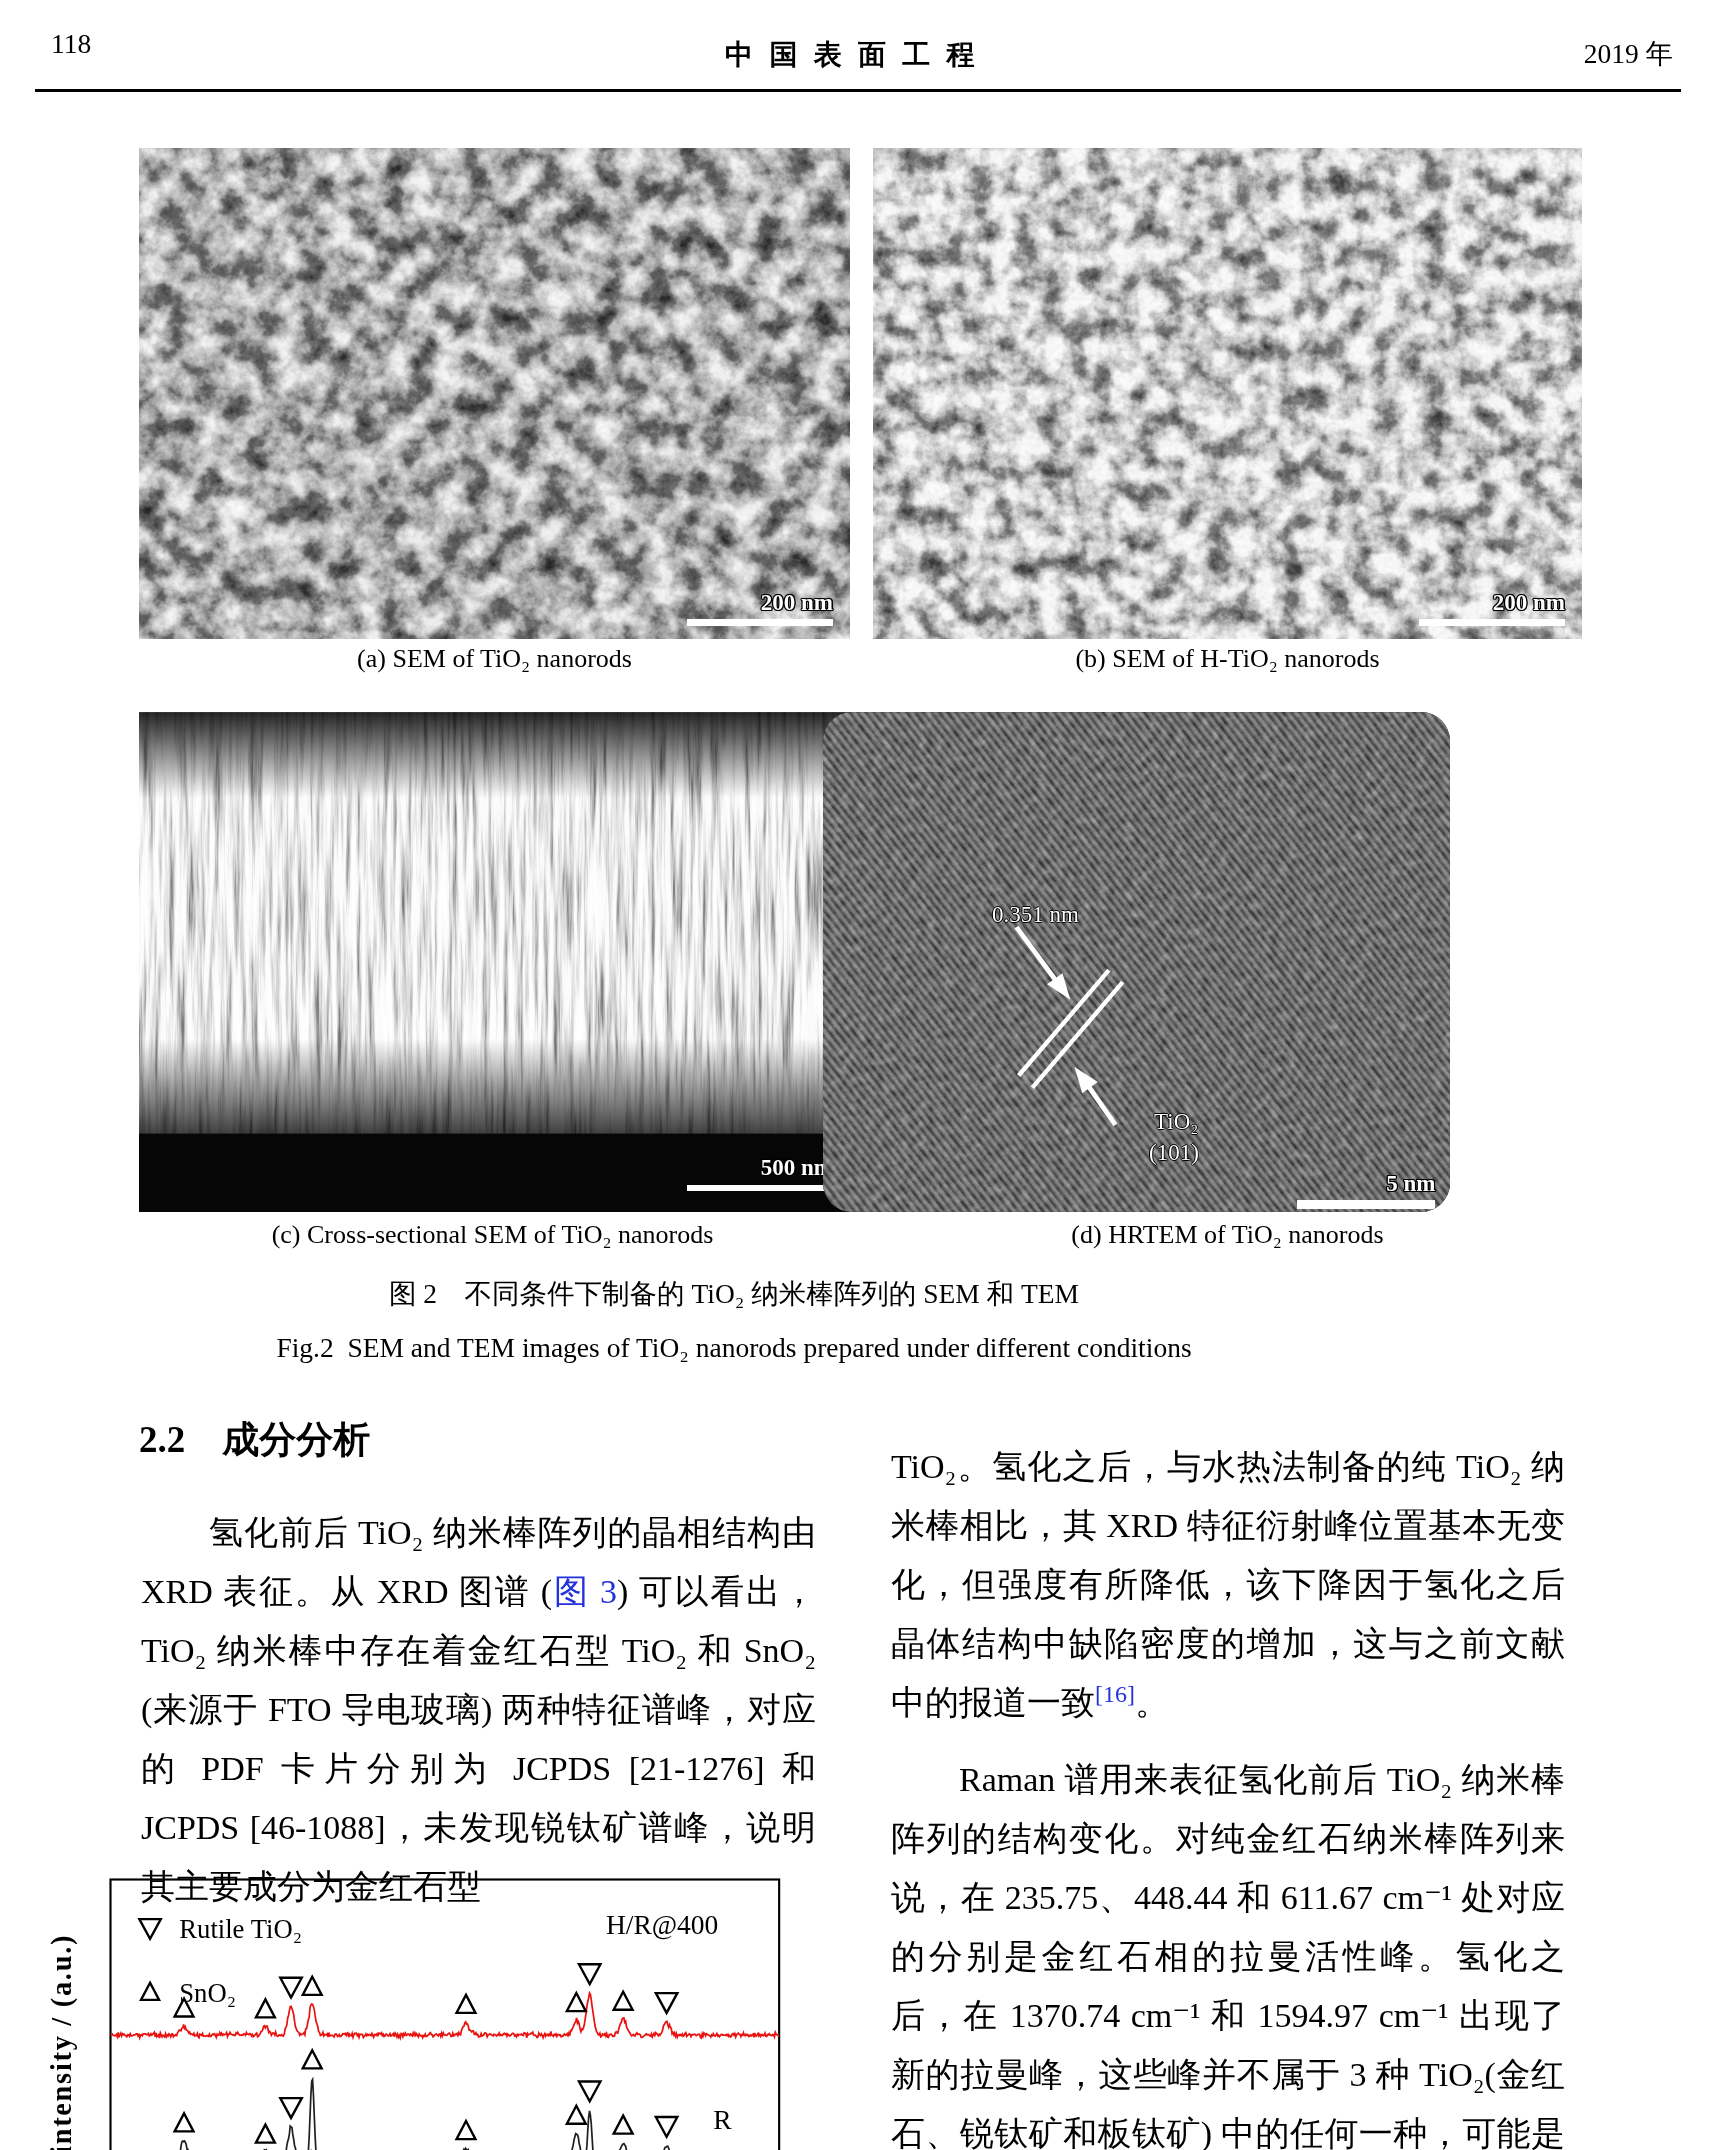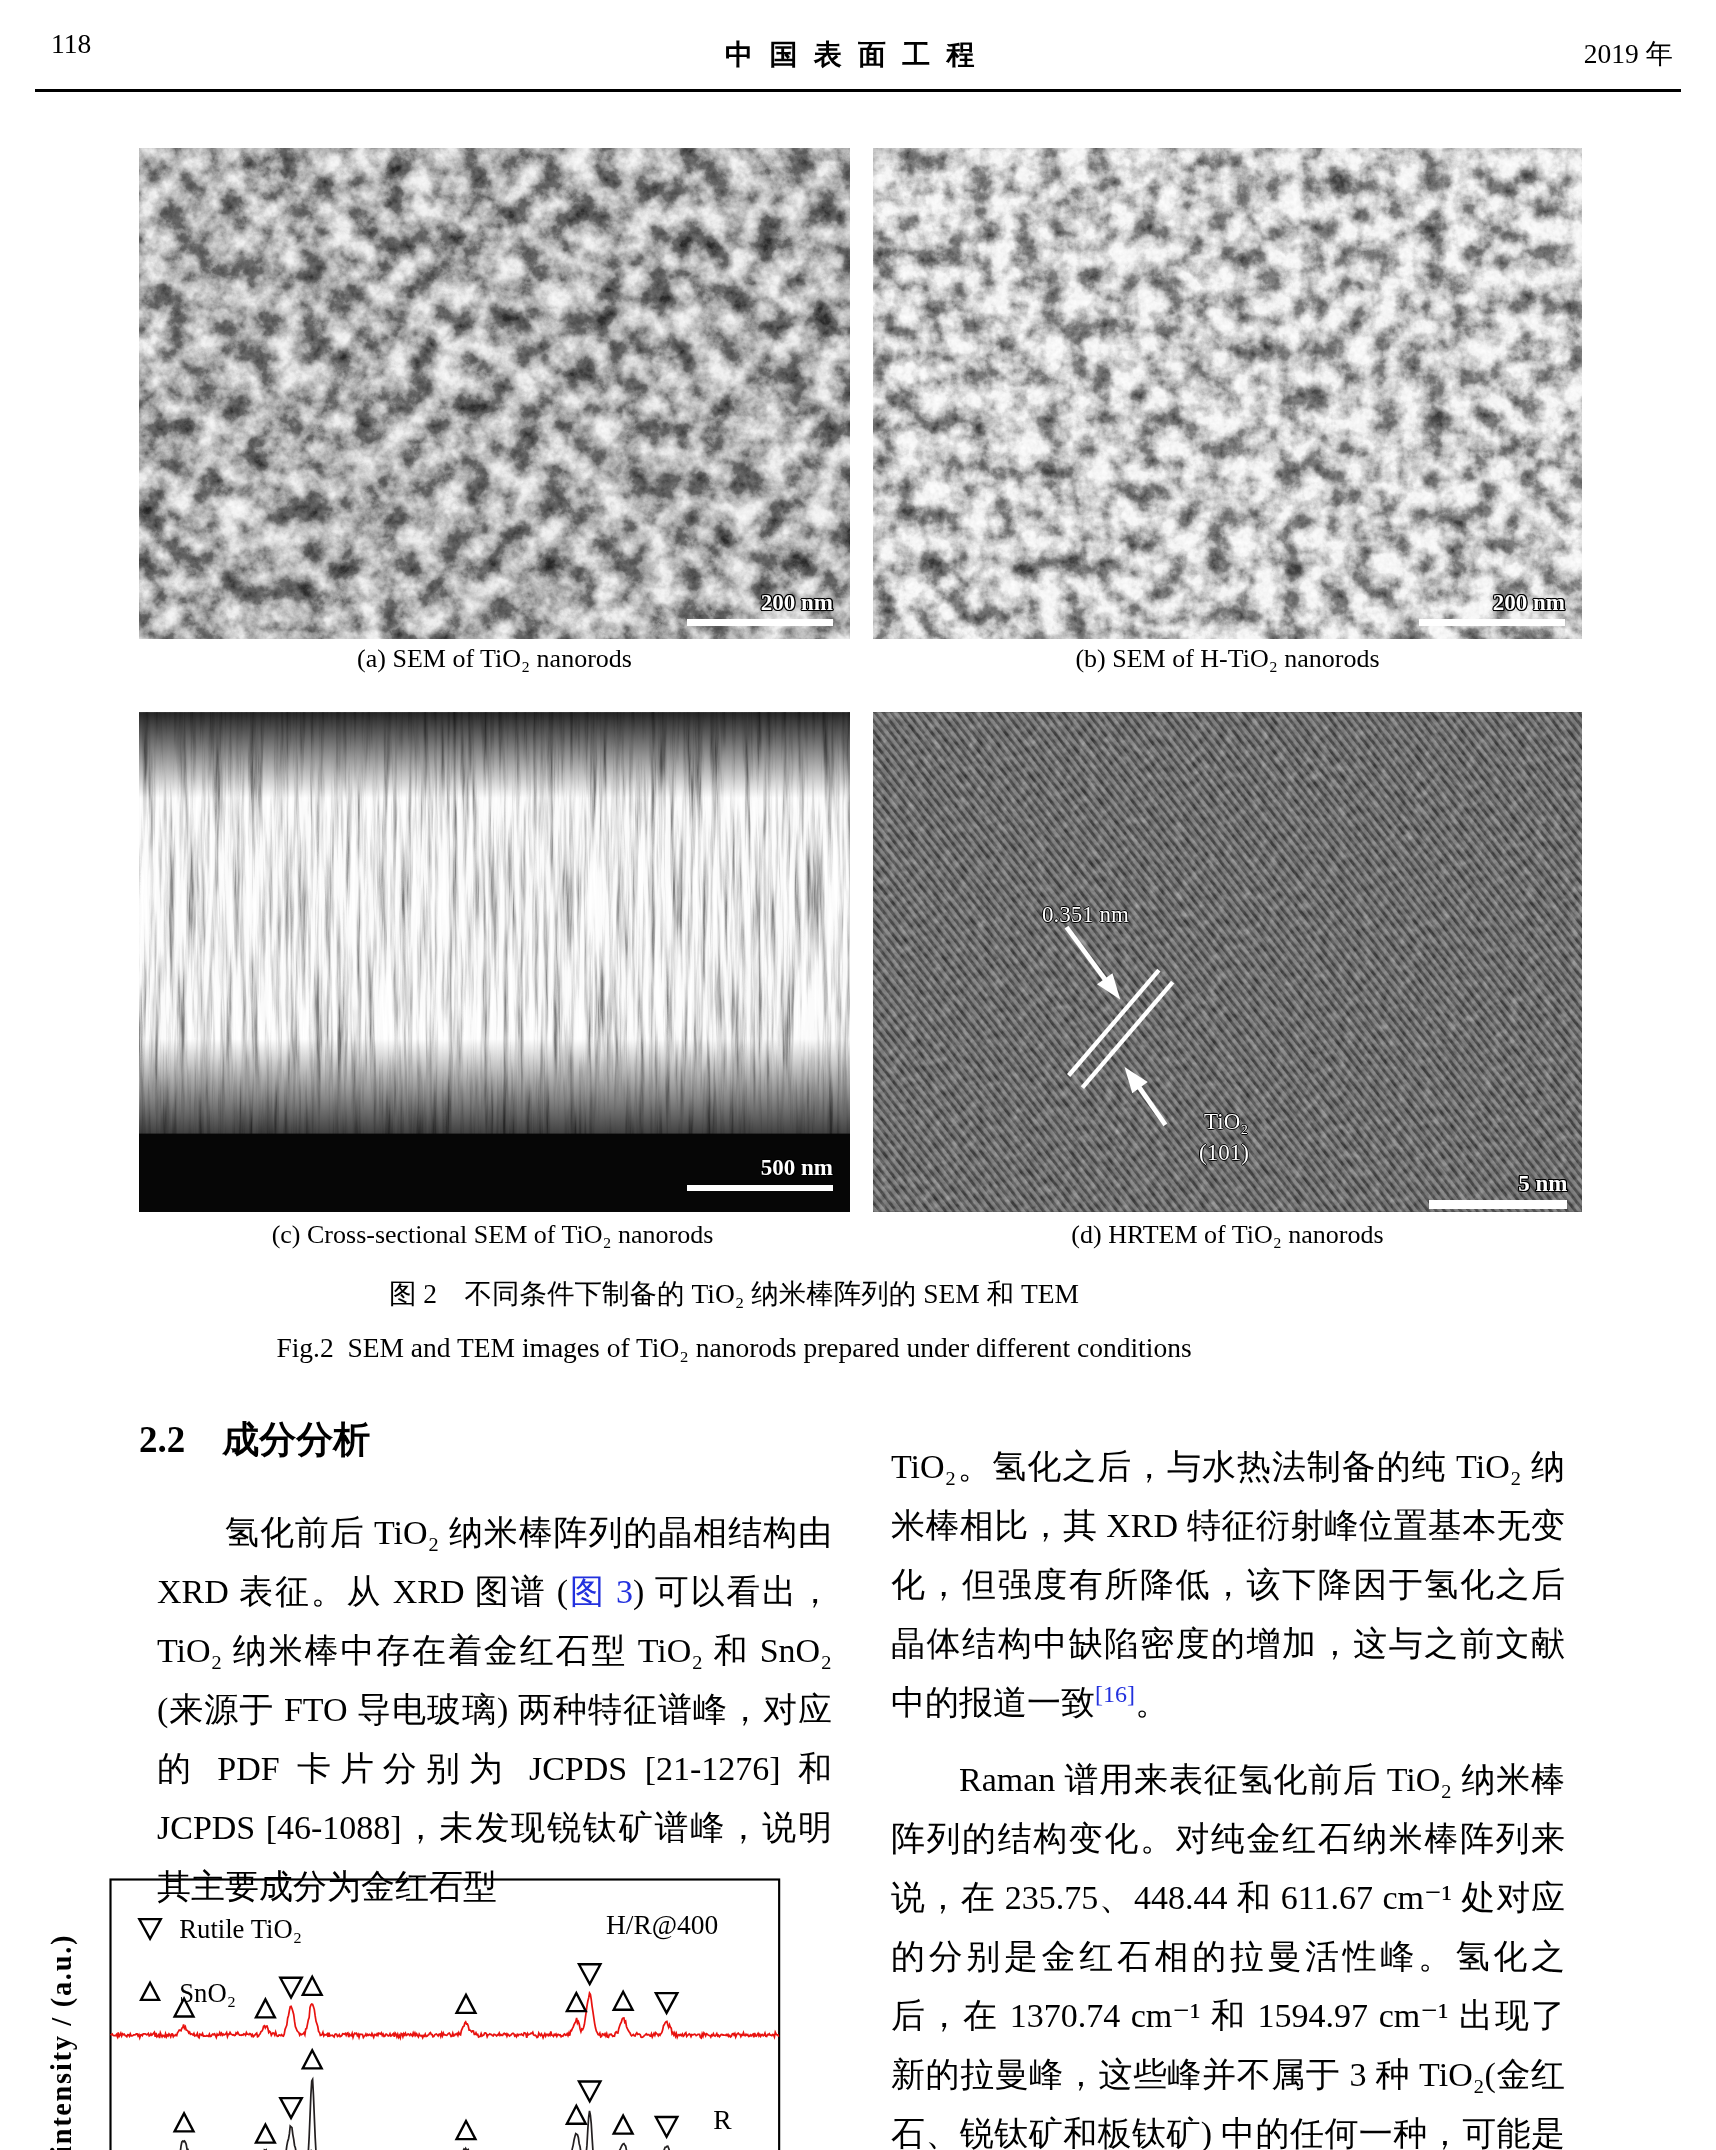--- a/index.html
+++ b/index.html
@@ -125,21 +125,21 @@
       <rect width="1653" height="200" fill="url(#darkTop)"></rect>
       <rect y="760" width="1653" height="402" fill="url(#darkBottom)"></rect>
       <rect y="980" width="1653" height="182" fill="#060606"></rect>
     </svg>
     <div class="scalebar" style="right:17px;bottom:20.6px;">
       <span class="sbtext">500 nm</span>
       <div class="sbbar" style="width:146px;"></div>
     </div>
   </div>
 
-  <div class="panel" style="left:873px;top:712px;width:709px;height:500px;">
+  <div class="panel" style="left:823px;top:712px;width:627px;height:500px;border-radius:29px;">
     <svg width="709" height="500" viewBox="0 0 1649 1162">
       <rect width="1649" height="1162" fill="url(#lattice)"></rect>
       <rect width="1649" height="1162" filter="url(#mottleD)"></rect>
       <g>
         <line x1="665" y1="600" x2="455" y2="845" stroke="#fff" stroke-width="10"></line>
         <line x1="697" y1="628" x2="487" y2="873" stroke="#fff" stroke-width="10"></line>
         <line x1="450" y1="500" x2="540" y2="622" stroke="#fff" stroke-width="11"></line>
         <polygon points="575,668 521,633 557,607" fill="#fff"></polygon>
         <line x1="680" y1="960" x2="612" y2="862" stroke="#fff" stroke-width="11"></line>
         <polygon points="585,825 603,886 639,860" fill="#fff"></polygon>
@@ -157,21 +157,21 @@
   <div class="subcap" style="left:139px;top:644px;width:711px;">(a) SEM of TiO₂ nanorods</div>
   <div class="subcap" style="left:873px;top:644px;width:709px;">(b) SEM of H-TiO₂ nanorods</div>
   <div class="subcap" style="left:137px;top:1220px;width:711px;font-family:Liberation Serif, serif;">(c) Cross-sectional SEM of TiO₂ nanorods</div>
   <div class="subcap" style="left:873px;top:1220px;width:709px;">(d) HRTEM of TiO₂ nanorods</div>
 
   <div class="figcap" style="top:1276px;">图 2　不同条件下制备的 TiO₂ 纳米棒阵列的 SEM 和 TEM</div>
   <div class="figcap" style="top:1332px;">Fig.2  SEM and TEM images of TiO₂ nanorods prepared under different conditions</div>
 
   <div class="heading">2.2　成分分析</div>
 
-  <div class="col" style="left:139px;top:1485px;width:711px;">
+  <div class="col" style="left:123px;top:1485px;width:711px;">
     <p class="para indent"><span>氢化前后 TiO₂ 纳米棒阵列的晶相结构由 XRD 表征。从 XRD 图谱 (</span><span class="blue">图 3</span><span>) 可以看出，TiO₂ 纳米棒中存在着金红石型 TiO₂ 和 SnO₂ (来源于 FTO 导电玻璃) 两种特征谱峰，对应的 PDF 卡片分别为 JCPDS [21-1276] 和 JCPDS [46-1088]，未发现锐钛矿谱峰，说明其主要成分为金红石型</span></p>
   </div>
 
   <div class="col" style="left:873px;top:1419px;width:710px;">
     <p class="para"><span>TiO₂。氢化之后，与水热法制备的纯 TiO₂ 纳米棒相比，其 XRD 特征衍射峰位置基本无变化，但强度有所降低，该下降因于氢化之后晶体结构中缺陷密度的增加，这与之前文献中的报道一致</span><span class="blue sup">[16]</span><span>。</span></p>
     <p class="para indent"><span>Raman 谱用来表征氢化前后 TiO₂ 纳米棒阵列的结构变化。对纯金红石纳米棒阵列来说，在 235.75、448.44 和 611.67 cm⁻¹ 处对应的分别是金红石相的拉曼活性峰。氢化之后，在 1370.74 cm⁻¹ 和 1594.97 cm⁻¹ 出现了新的拉曼峰，这些峰并不属于 3 种 TiO₂(金红石、锐钛矿和板钛矿) 中的任何一种，可能是由于氢化产生的无序结构带来的</span><span class="blue sup">[15,22]</span><span>。从紫外可见吸收光图谱 (</span><span class="blue">图 4</span><span>) 中可以看出，纯 TiO₂ 纳米棒的吸收带边波长接近 413 nm，氢化之后，光阳极的吸收带红移至 430 nm 左右，且在可见光区域 (430~600 nm) 吸收强度有了明显提高，这是由于氢化过程中产生了 Ti³⁺和氧空位，它们作为 TiO₂ 带隙中的隔离态将材料的光吸收范围拓宽至可见光区域</span></p>
   </div>
 
   <div class="abs" style="left:46px;top:1870px;width:774px;height:572px;">
     <svg id="xrd-svg" width="774" height="572" viewBox="0 0 1800 1330">

